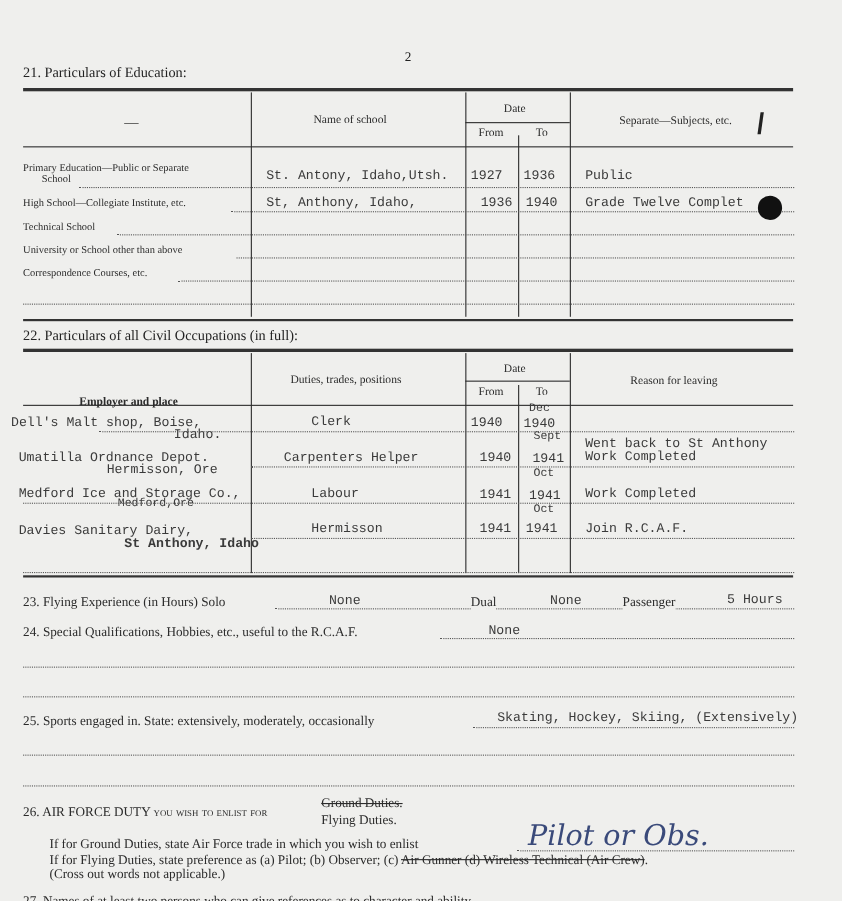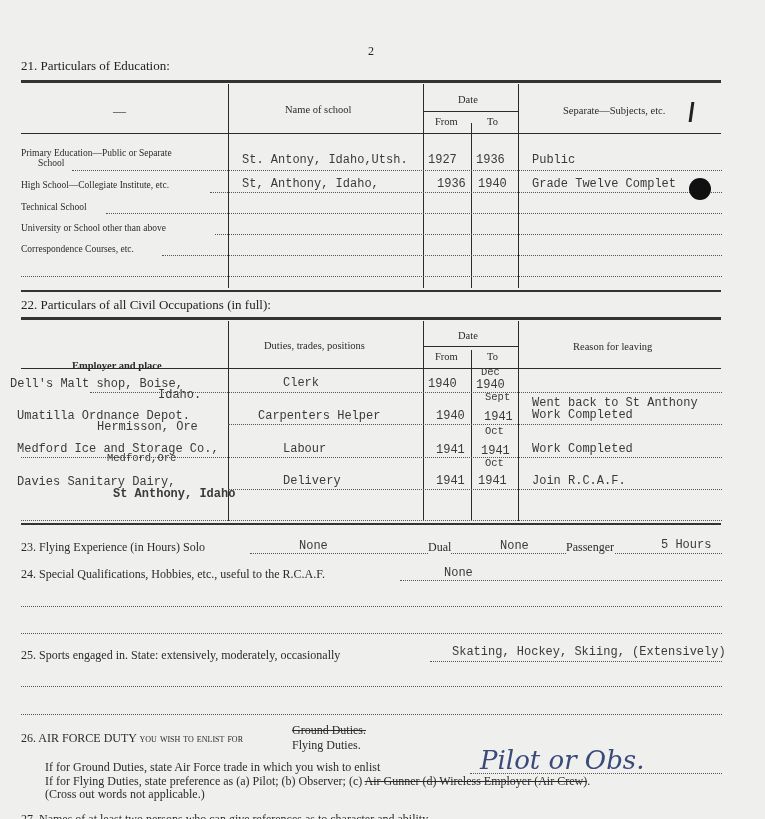--- a/index.html
+++ b/index.html
@@ -124,21 +124,21 @@
     <div class="tw" style="left:436px;top:443px;">1941</div>
     <div class="tw tws" style="left:485px;top:425px;">Oct</div>
     <div class="tw" style="left:481px;top:444px;">1941</div>
     <div class="tw" style="left:532px;top:442px;">Work Completed</div>
     <div class="dots" style="left:21px;top:457px;width:701px;"></div>
   </div>
 
   <div>
     <div class="tw" style="left:17px;top:475px;">Davies Sanitary Dairy,</div>
     <div class="tw" style="left:113px;top:487px;font-weight:bold;">St Anthony, Idaho</div>
-    <div class="tw" style="left:283px;top:474px;">Delivery</div>
+    <div class="tw" style="left:283px;top:474px;">Hermisson</div>
     <div class="tw" style="left:436px;top:474px;">1941</div>
     <div class="tw tws" style="left:485px;top:457px;">Oct</div>
     <div class="tw" style="left:478px;top:474px;">1941</div>
     <div class="tw" style="left:532px;top:474px;">Join R.C.A.F.</div>
     <div class="dots" style="left:228px;top:489px;width:494px;"></div>
   </div>
   <div class="dots" style="left:21px;top:520px;width:701px;"></div>
 </div>
 <div class="hline thick" style="left:21px;top:523px;width:700px;height:2px;"></div>
 
@@ -171,18 +171,18 @@
 <div>
   <div class="lbl" style="left:21px;top:731px;font-size:12px;font-variant:small-caps;">26. AIR FORCE DUTY you wish to enlist for</div>
   <div class="lbl strike" style="left:292px;top:723px;font-size:12px;">Ground Duties.</div>
   <div class="lbl" style="left:292px;top:738px;font-size:12px;">Flying Duties.</div>
 
   <div class="lbl" style="left:45px;top:760px;font-size:12px;">If for Ground Duties, state Air Force trade in which you wish to enlist</div>
   <div class="dots" style="left:470px;top:773px;width:252px;"></div>
   <div class="hand" style="left:480px;top:745px;">Pilot or Obs.</div>
 
   <div class="lbl" style="left:45px;top:774px;font-size:12px;">
-    <span>If for Flying Duties, state preference as (a)  Pilot; (b) Observer; (c) </span><span class="strike">Air Gunner (d) Wireless Employer (Air Crew)</span><span>.</span>
+    <span>If for Flying Duties, state preference as (a)  Pilot; (b) Observer; (c) </span><span class="strike">Air Gunner (d) Wireless Technical (Air Crew)</span><span>.</span>
   </div>
   <div class="lbl" style="left:45px;top:787px;font-size:12px;">(Cross out words not applicable.)</div>
 </div>
 
 <div class="lbl" style="left:21px;top:812px;font-size:12px;">27. Names of at least two persons who can give references as to character and ability</div>
 
 </body></html>

